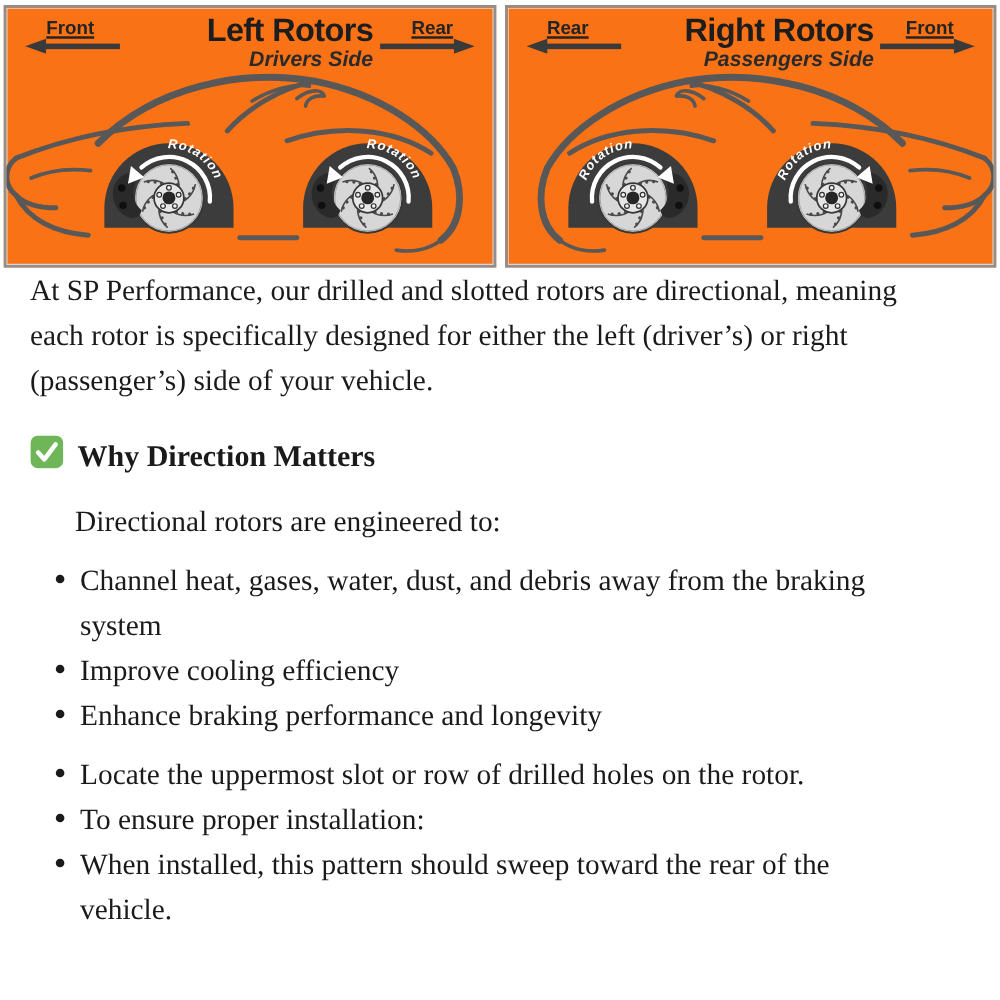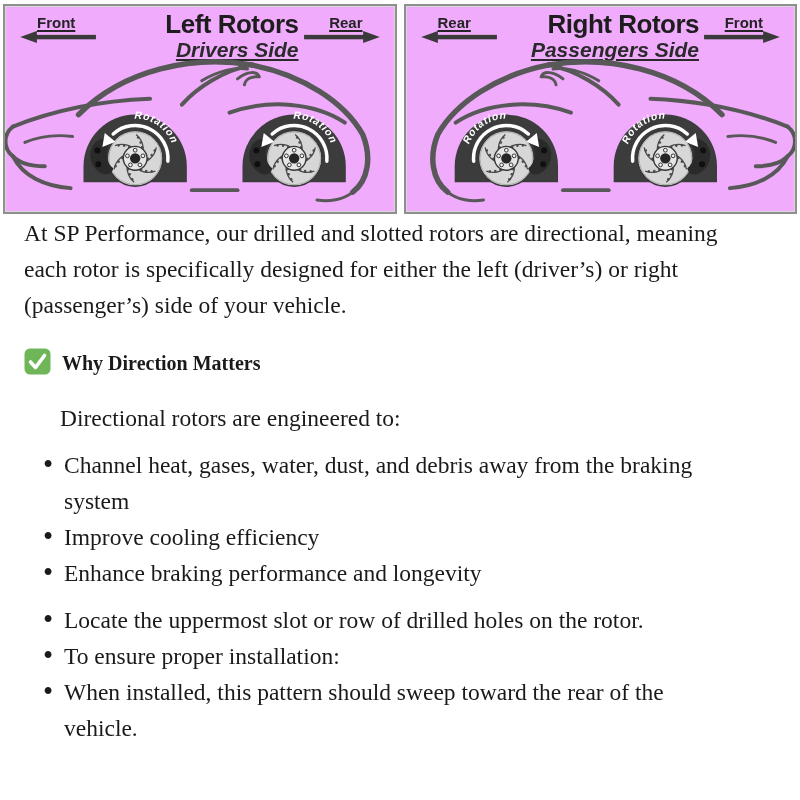--- a/index.html
+++ b/index.html
@@ -1,50 +1,50 @@
 <!DOCTYPE html>
 <html><head>
 <meta charset="utf-8">
 <style>
   * { margin:0; padding:0; box-sizing:border-box; }
   html,body { width:800px; height:800px; background:#fff; overflow:hidden; }
   body { font-family:"Liberation Serif", serif; color:#1a1a1a; }
 
   
   .figure { display:flex; gap:7px; padding:4px 3px 0 3px; height:214px; }
-  .panel { flex:1; border:2px solid #8f8f8f; background:#f0abfc; height:210px; overflow:hidden;
+  .panel { flex:1; border:2px solid #8f8f8f; background:#f97316; height:210px; overflow:hidden;
            box-shadow:inset 0 0 0 1px #d8d8d8; }
   .panel-header { display:flex; justify-content:space-between; align-items:flex-start;
                   padding:7px 12px 0 12px; height:46px; font-family:"Liberation Sans", sans-serif; }
   .dir { position:relative; width:84px; flex:0 0 auto; margin-top:1px; }
   .dir .txt { font-weight:bold; font-size:15px; color:#242424; text-decoration:underline;
               text-underline-offset:2px; text-decoration-thickness:2px; display:block; }
   .dir-left .txt { padding-left:20px; }
   .dir-right .txt { padding-right:20px; text-align:right; }
   .dir svg { display:block; width:84px; height:12px; margin-top:0; }
   .arrow-fill { fill:#3a3a3a; }
   .title-block { flex:1; text-align:right; margin-top:-2px; }
   .panel-title { font-weight:bold; font-size:26px; letter-spacing:-0.5px; color:#1d1d1d; line-height:1.05; }
-  .panel-subtitle { font-weight:bold; font-style:italic; font-size:21px; color:#2a2a2a;text-decoration:underline; }
+  .panel-subtitle { font-weight:bold; font-style:italic; font-size:17px; color:#2a2a2a; }
   .car-svg { display:block; width:100%; height:158px; }
 
   .car-line { fill:none; stroke:#585858; stroke-linecap:round; stroke-linejoin:round; }
   .w5 { stroke-width:5.5; } .w4 { stroke-width:4; } .w3 { stroke-width:3; }
   .arch { fill:#3c3c3c; }
   .rot-arrow { fill:none; stroke:#ffffff; stroke-width:3.5; stroke-linecap:round; }
   .rot-head { fill:#ffffff; }
   .rot-text { font-family:"Liberation Sans", sans-serif; font-weight:bold; font-style:italic;
               font-size:10.5px; letter-spacing:0.8px; fill:#ffffff; }
   .slot { fill:none; stroke:#4a4a4a; stroke-width:1.3; }
   .hole { fill:#4a4a4a; }
 
   
   .content { padding:0 24px; font-size:23.5px; line-height:36px; }
   .intro { margin-top:1px; max-width:736px; }
-  h2, h3 { display:flex; gap:11px; font-size:20px; line-height:30px; }
+  h2, h3 { display:flex; align-items:center; gap:11px; font-size:24px; line-height:30px; }
   h2 { font-weight:bold; margin-top:25px; }
   h3 { font-weight:normal; margin-top:29px; }
   .emoji { flex:0 0 auto; display:inline-block; }
   .lead { margin-top:17px;margin-left:36px; }
   ul { list-style:none; margin-top:11px; }
   li { position:relative; padding-left:40px; max-width:700px; }
   li::before { content:"•"; position:absolute; left:19px; top:-1px; font-size:29px; }
 </style>
 </head>
 <body>

